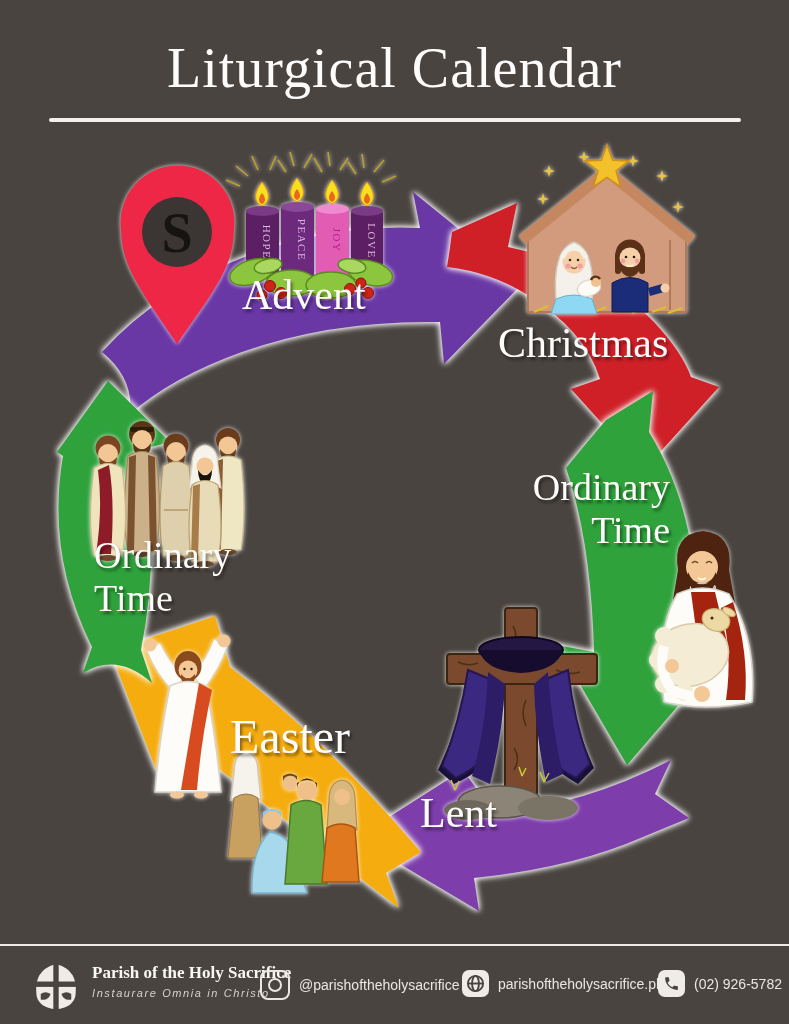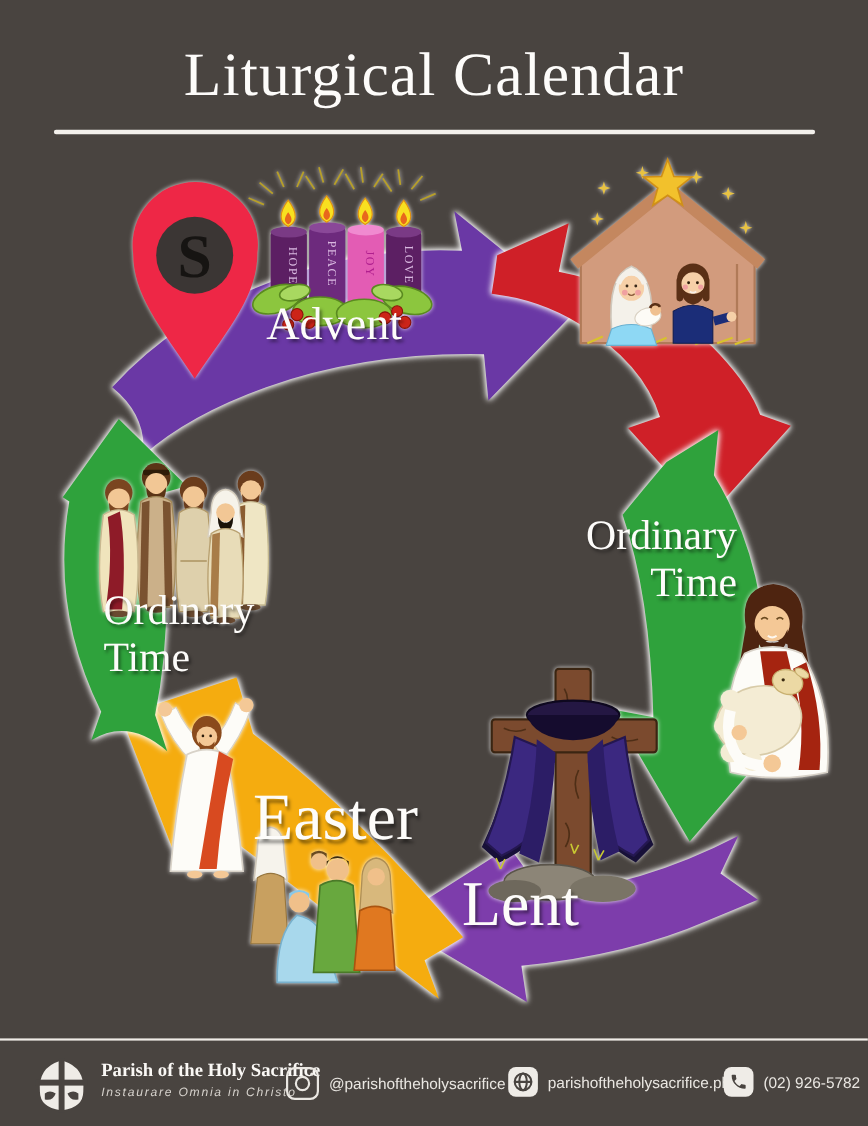--- a/index.html
+++ b/index.html
@@ -28,22 +28,22 @@
   .illus{filter:drop-shadow(0 0 2px rgba(255,255,255,.85));}
 
   .season-label{
     position:absolute;color:#fdfcfa;font-weight:normal;
     text-shadow:2px 3px 3px rgba(0,0,0,.45);
     line-height:1.12;z-index:5;
   }
   .lbl-advent{left:242px;top:272px;font-size:42px;}
   .lbl-christmas{left:498px;top:320px;font-size:42px;}
   .lbl-ot-right{left:484px;top:466px;width:186px;font-size:38px;text-align:right;}
-  .lbl-lent{left:420px;top:790px;font-size:58px;text-align:right;}
-  .lbl-easter{left:230px;top:710px;font-size:60px;}
+  .lbl-lent{left:420px;top:790px;font-size:42px;text-align:right;}
+  .lbl-easter{left:230px;top:710px;font-size:48px;}
   .lbl-ot-left{left:94px;top:534px;width:200px;font-size:38px;text-align:left;}
 
   
   .footer-line{position:absolute;top:944px;left:0;width:789px;height:2px;background:#efece7;}
   .footer{position:absolute;top:946px;left:0;width:789px;height:78px;}
   .f-group{position:absolute;display:flex;align-items:center;gap:9px;
            font-family:"Liberation Sans","DejaVu Sans",sans-serif;color:#eae7e2;font-size:14px;}
   .f-logo{left:30px;top:14px;}
   .f-name{left:92px;top:17px;display:block;}
   .parish-name{font-family:"Liberation Serif",serif;font-weight:bold;font-size:17px;color:#faf8f5;}
@@ -347,20 +347,21 @@
         <ellipse cx="108" cy="558" rx="9" ry="3"></ellipse>
           <ellipse cx="142" cy="554" rx="9" ry="3"></ellipse>
         <ellipse cx="176" cy="558" rx="9" ry="3"></ellipse>
           <ellipse cx="205" cy="564" rx="9" ry="3"></ellipse>
         <ellipse cx="228" cy="552" rx="9" ry="3"></ellipse>
       </g>
     </g>
   </svg>
 
   <div class="season-label lbl-advent">Advent</div>
+  <div class="season-label lbl-christmas">Christmas</div>
   <div class="season-label lbl-ot-right">Ordinary Time</div>
   <div class="season-label lbl-lent">Lent</div>
   <div class="season-label lbl-easter">Easter</div>
   <div class="season-label lbl-ot-left">Ordinary Time</div>
 
   <div class="footer-line"></div>
   <div class="footer">
 
     <div class="f-group f-logo">
       <svg width="52" height="52" viewBox="0 0 58 58">

